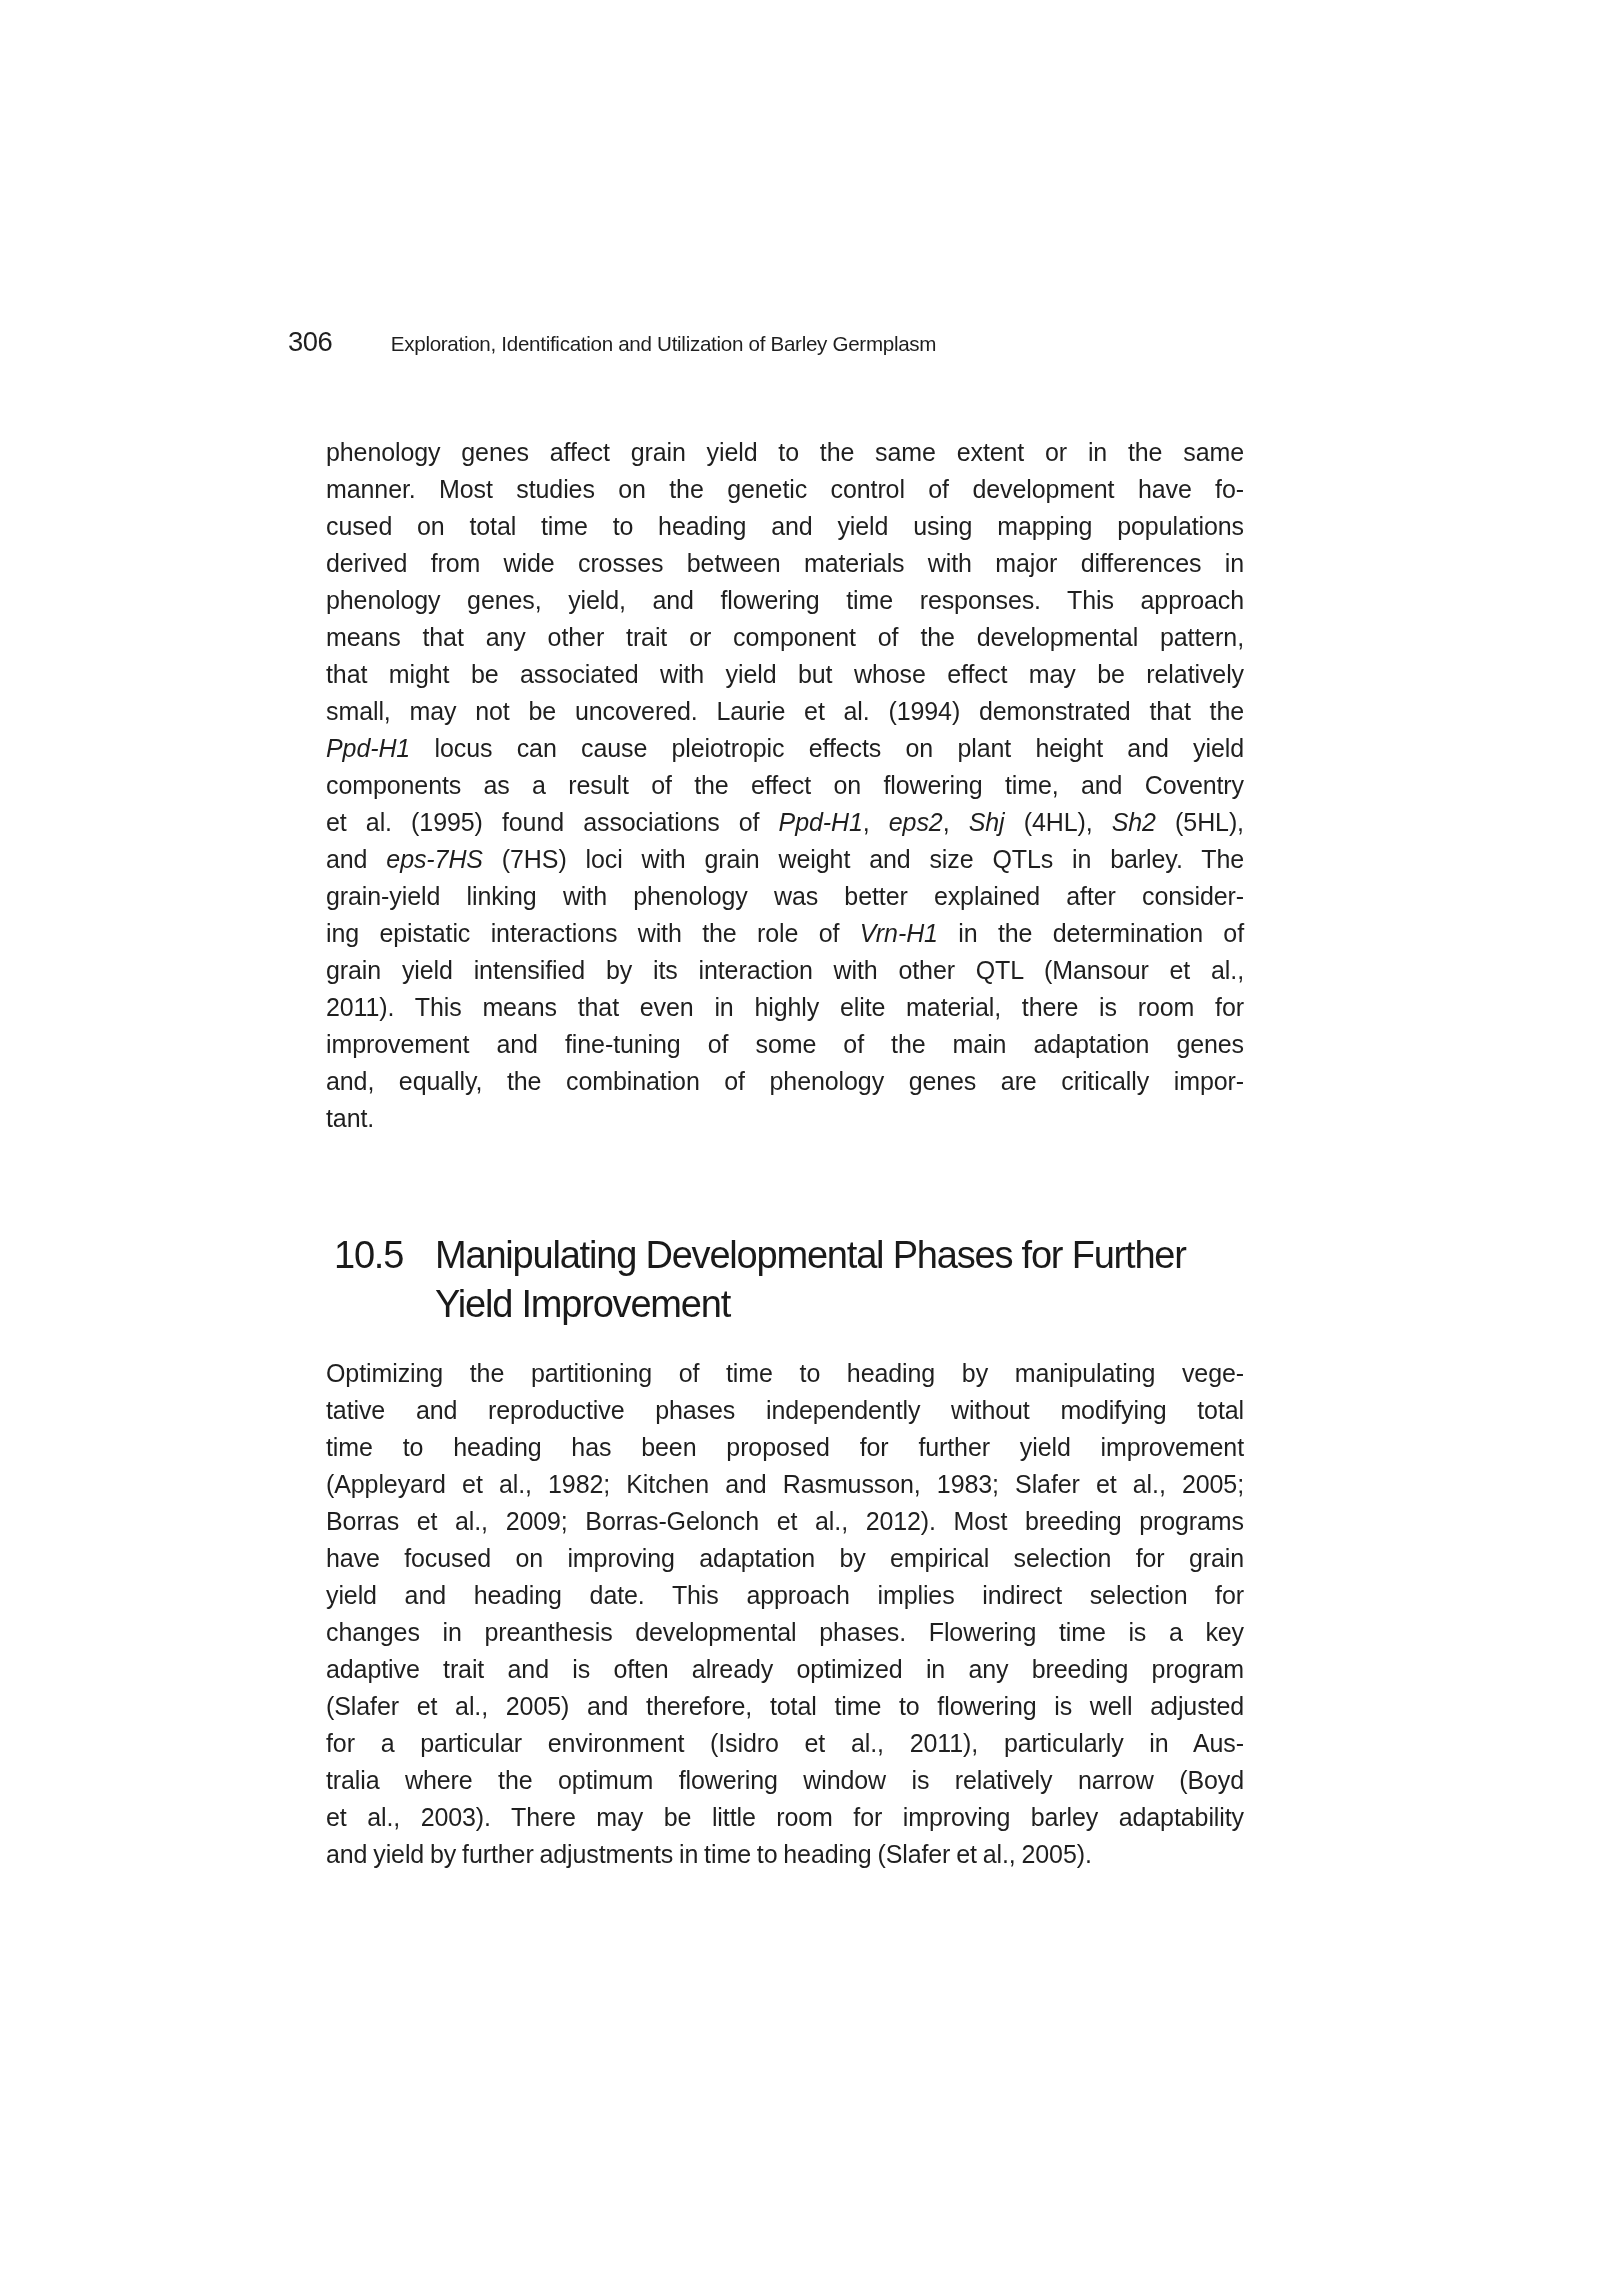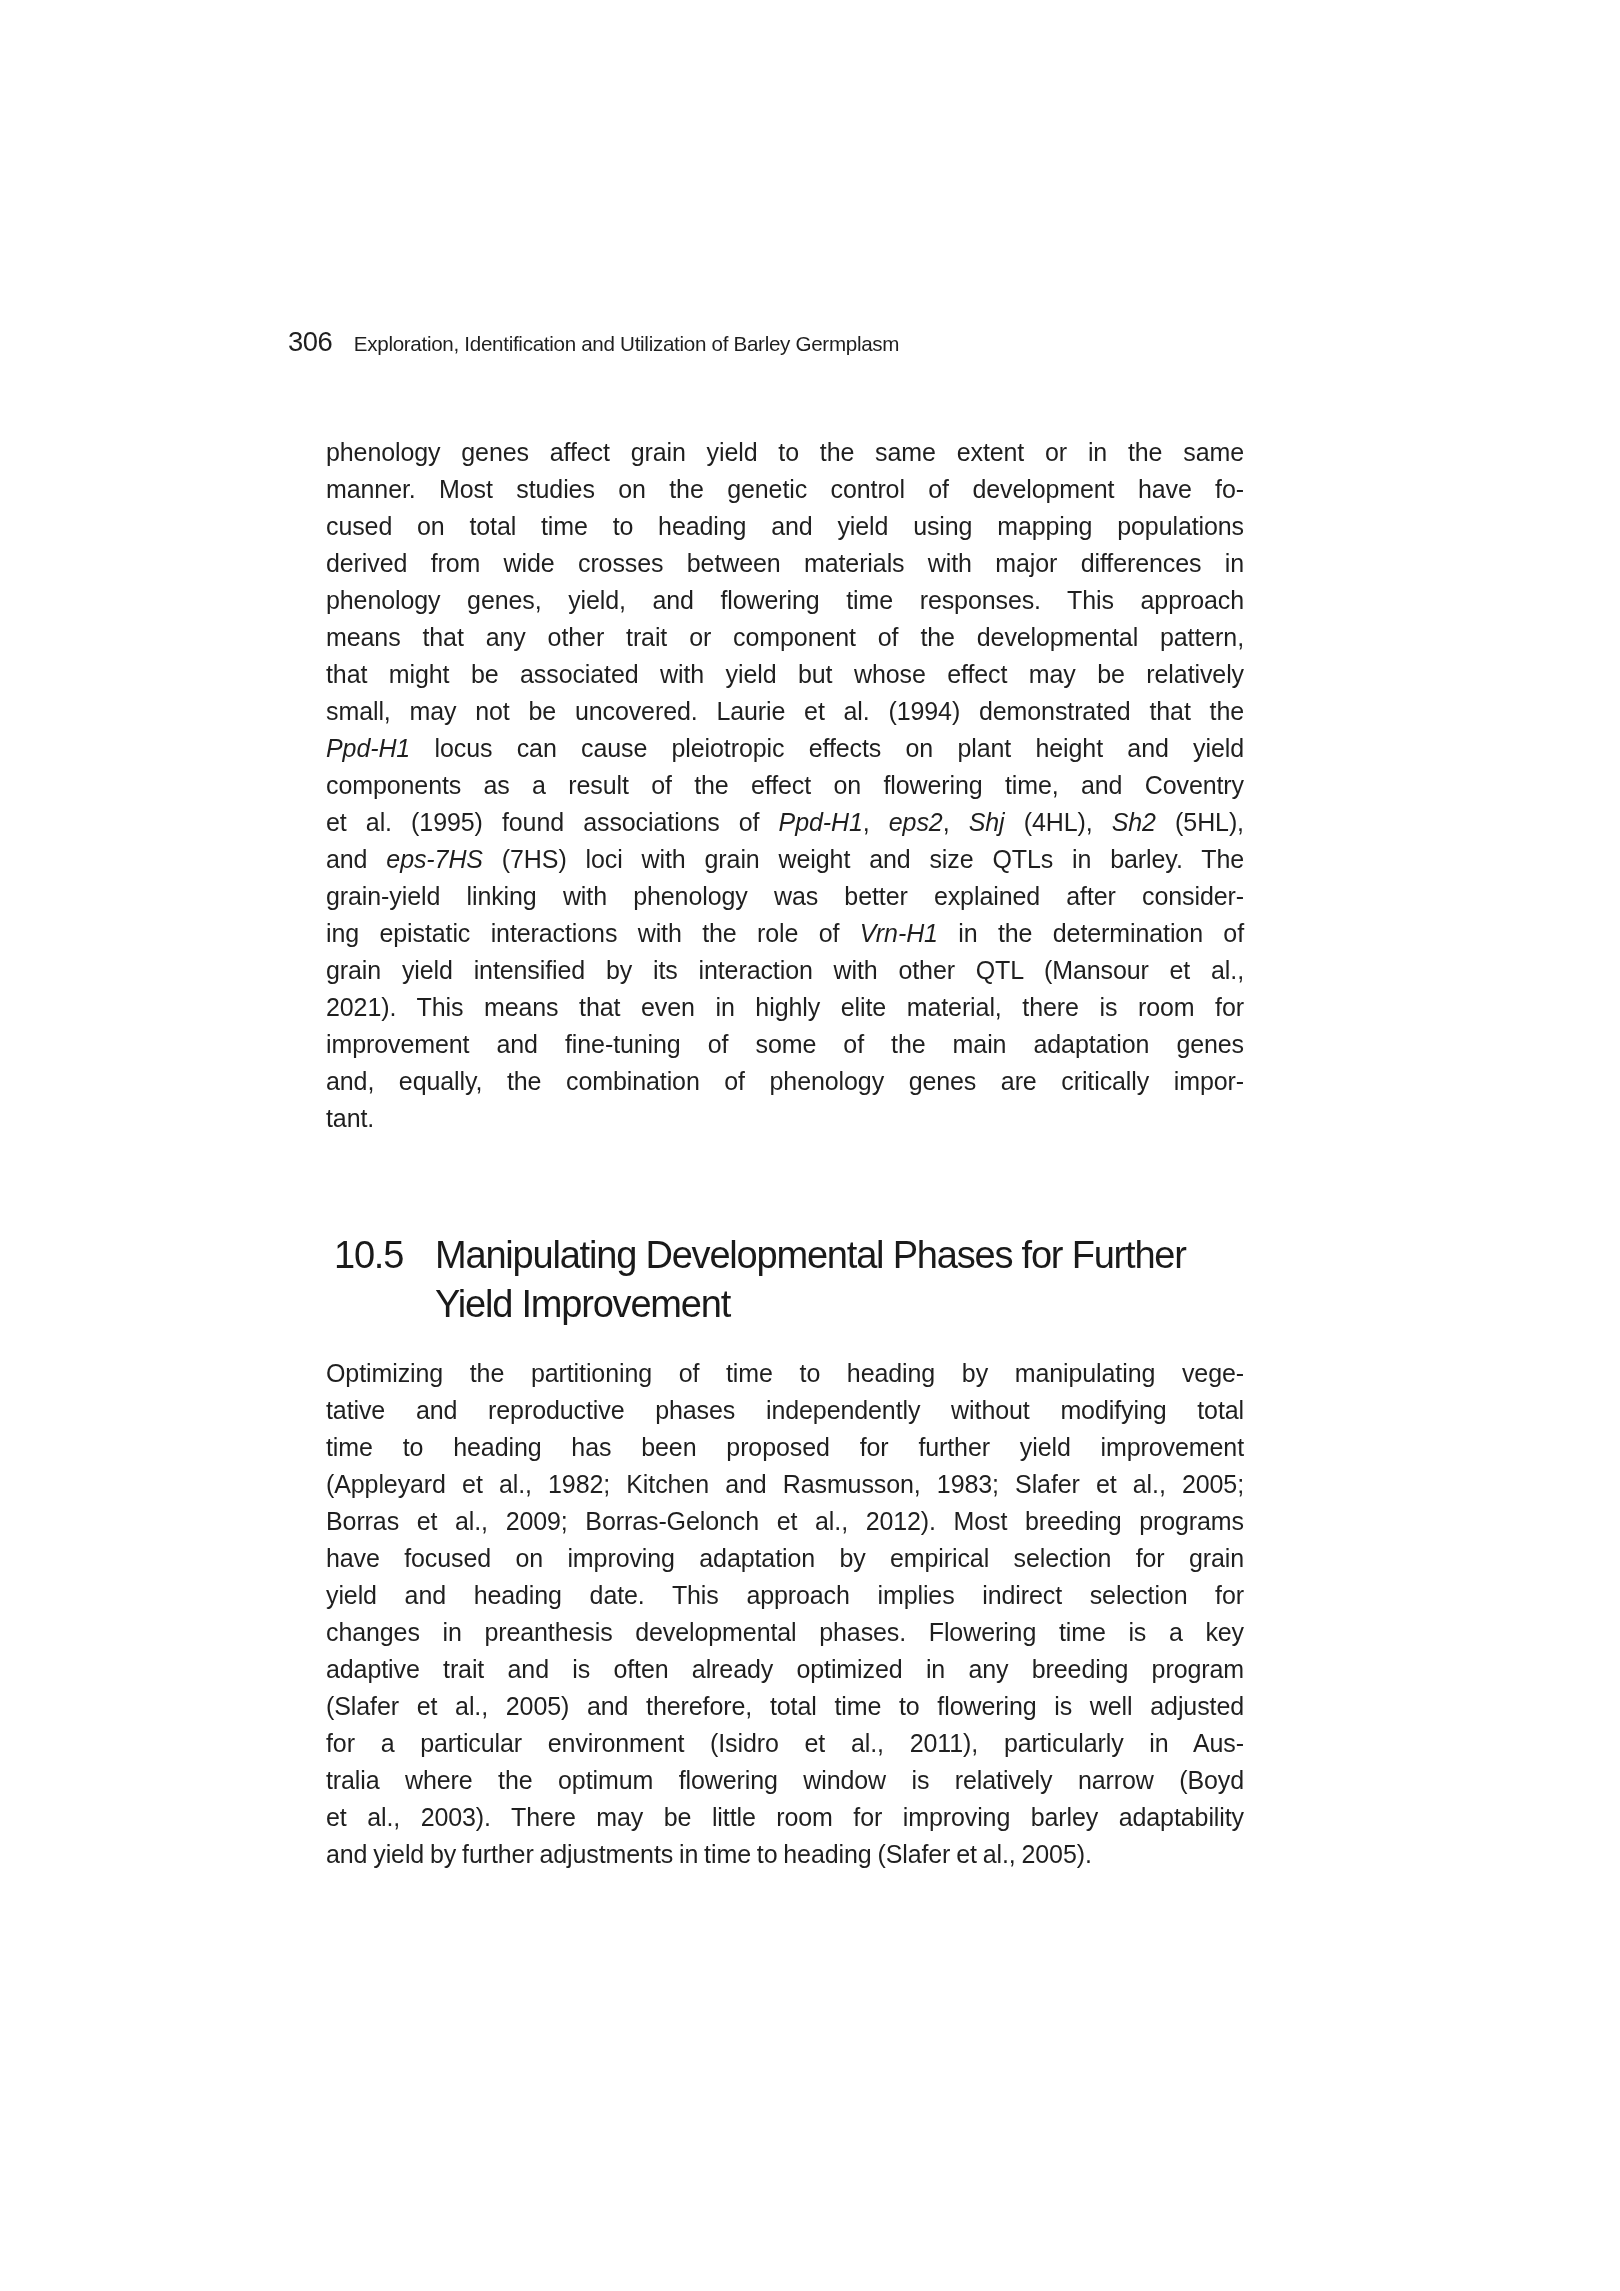--- a/index.html
+++ b/index.html
@@ -1,21 +1,21 @@
 <!DOCTYPE html>
 <html><head>
 <meta charset="utf-8">
 <style>
   html, body { margin: 0; padding: 0; background: #ffffff; }
   body { width: 1620px; height: 2292px; position: relative; overflow: hidden;
          font-family: "Liberation Sans", sans-serif; color: #1f1f1f; }
   .running-head { position: absolute; left: 288px; top: 326px; height: 39px;
                   display: flex; align-items: baseline; white-space: nowrap; }
   .page-number { font-size: 27.4px; letter-spacing: -0.5px; margin-right: 21.6px; }
-  .running-title { font-size: 20.6px; letter-spacing: -0.3px; }
+  .running-title { font-size: 20.6px; letter-spacing: -0.3px; margin-left: 37px; }
   .block { position: absolute; left: 326px; width: 918px; }
   .line { display: block; height: 37px; line-height: 37px; font-size: 25px;
           white-space: nowrap; text-align: justify; text-align-last: justify;
           letter-spacing: -0.1px; word-spacing: -1px; }
   .line.last { text-align-last: left; }
   .line i { font-style: italic; }
   .para1 { top: 434px; }
   .heading { position: absolute; left: 334px; top: 1231px; width: 941px;
              font-size: 38px; line-height: 49px; letter-spacing: -1.2px; color: #1a1a1a; }
   .heading .num { display: inline-block; width: 101px; }
@@ -39,21 +39,21 @@
     <span class="line"><span>means that any other trait or component of the developmental pattern,</span></span>
     <span class="line"><span>that might be associated with yield but whose effect may be relatively</span></span>
     <span class="line"><span>small, may not be uncovered. Laurie et al. (1994) demonstrated that the</span></span>
     <span class="line"><i>Ppd-H1</i><span> locus can cause pleiotropic effects on plant height and yield</span></span>
     <span class="line"><span>components as a result of the effect on flowering time, and Coventry</span></span>
     <span class="line"><span>et al. (1995) found associations of </span><i>Ppd-H1</i><span>, </span><i>eps2</i><span>, </span><i>Shj</i><span> (4HL), </span><i>Sh2</i><span> (5HL),</span></span>
     <span class="line"><span>and </span><i>eps-7HS</i><span> (7HS) loci with grain weight and size QTLs in barley. The</span></span>
     <span class="line"><span>grain-yield linking with phenology was better explained after consider-</span></span>
     <span class="line"><span>ing epistatic interactions with the role of </span><i>Vrn-H1</i><span> in the determination of</span></span>
     <span class="line"><span>grain yield intensified by its interaction with other QTL (Mansour et al.,</span></span>
-    <span class="line"><span>2021). This means that even in highly elite material, there is room for</span></span>
+    <span class="line"><span>2011). This means that even in highly elite material, there is room for</span></span>
     <span class="line"><span>improvement and fine-tuning of some of the main adaptation genes</span></span>
     <span class="line"><span>and, equally, the combination of phenology genes are critically impor-</span></span>
     <span class="line last"><span>tant.</span></span>
   </div>
 
 <div class="heading">
   <div><span class="num">10.5</span><span>Manipulating Developmental Phases for Further</span></div>
   <div class="row2">Yield Improvement</div>
 </div>
 

